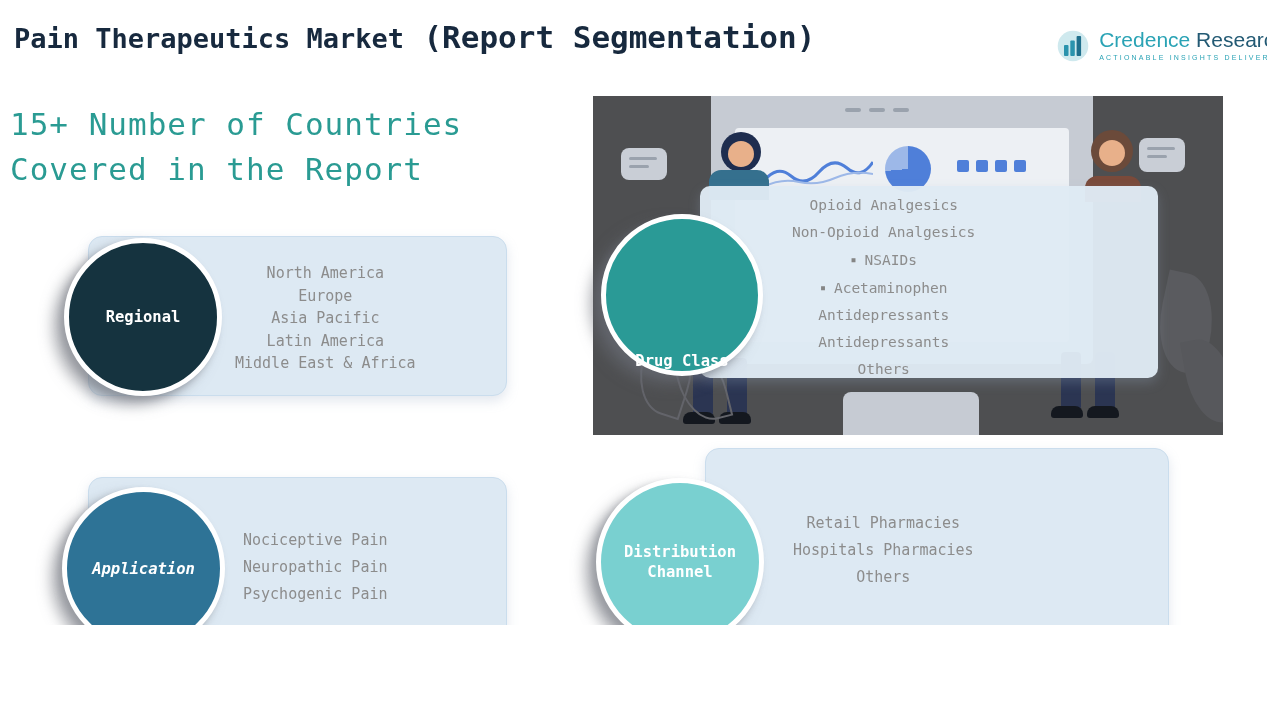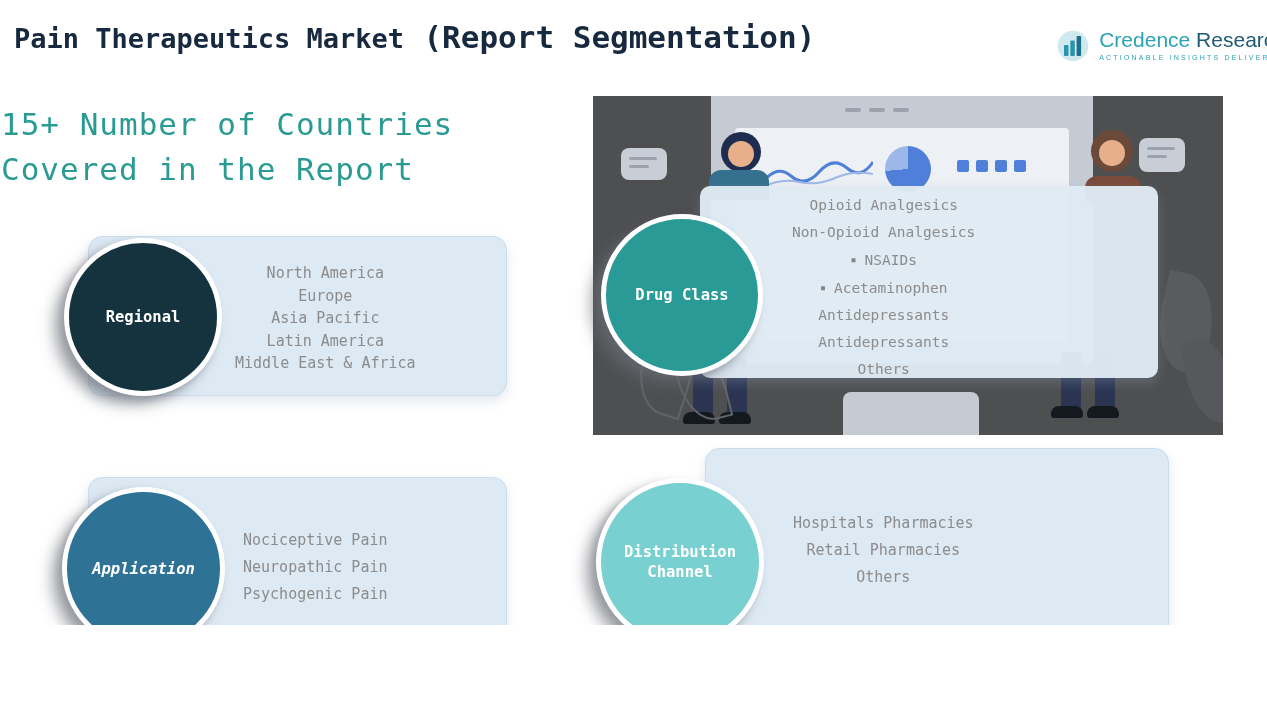--- a/index.html
+++ b/index.html
@@ -11,37 +11,37 @@
   .title-main{font-size:27px;}
   .title-paren{font-size:31px;}
   .brand{position:absolute;right:26px;top:28px;display:flex;align-items:flex-start;gap:8px;}
   .brand-icon{width:36px;height:36px;flex:0 0 auto;}
   .brand-name{font-family:"Liberation Sans",sans-serif;font-size:21px;line-height:24px;white-space:nowrap;}
   .bn1{color:#2aa3b5;} .bn2{color:#235a74;}
   .brand-tagline{font-family:"Liberation Sans",sans-serif;font-size:7px;letter-spacing:2.2px;
                  color:#2aa3b5;text-transform:uppercase;margin-top:2px;white-space:nowrap;}
 
   
-  .intro{position:absolute;left:1px;top:102px;font-size:31px;line-height:45px;color:#2a9b93;letter-spacing:1px;}
+  .intro{position:absolute;left:10px;top:102px;font-size:31px;line-height:45px;color:#2a9b93;letter-spacing:1px;}
 
   
   .seg-panel{position:absolute;background:#dde9f3;border:1px solid #cadded;border-radius:14px;
              box-shadow:0 5px 12px rgba(150,170,195,.28);z-index:2;}
   .seg-circle{position:absolute;border-radius:50%;border:5px solid #ffffff;display:flex;align-items:center;
               justify-content:center;text-align:center;color:#fff;font-weight:700;font-size:15.5px;line-height:20px;
               z-index:3;box-shadow:-11px 9px 14px rgba(105,110,118,.55),-4px 4px 6px rgba(105,110,118,.3);}
   .seg-list{list-style:none;margin:0;padding:0;position:absolute;color:#8c8c8c;font-size:15px;z-index:4;white-space:nowrap;text-align:center;}
   .seg-item.bulleted::before{content:"▪";font-size:10px;margin-right:8px;color:#858585;vertical-align:2px;}
 
   #seg-regional .seg-panel{left:88px;top:236px;width:417px;height:158px;}
   #seg-regional .seg-circle{left:64px;top:238px;width:148px;height:148px;}
   #seg-regional .seg-list{left:235px;top:262px;line-height:22.5px;}
 
   #seg-drug .seg-panel{left:700px;top:186px;width:458px;height:192px;border-radius:10px;background:rgba(223,234,244,.97);border:none;}
-  #seg-drug .seg-circle{left:601px;top:214px;width:152px;height:152px;}
+  #seg-drug .seg-circle{left:601px;top:214px;width:152px;height:152px;align-items:flex-end;}
   #seg-drug .seg-list{left:792px;top:192px;line-height:27px;font-size:14.5px;}
 
   #seg-app .seg-panel{left:88px;top:477px;width:417px;height:178px;}
   #seg-app .seg-circle{left:62px;top:487px;width:153px;height:153px;}
   #seg-app .seg-list{left:243px;top:527px;line-height:27px;}
 
   #seg-dist .seg-panel{left:705px;top:448px;width:462px;height:192px;}
   #seg-dist .seg-circle{left:596px;top:478px;width:158px;height:158px;padding:0 14px;box-sizing:content-box;text-align:center;}
   #seg-dist .seg-circle{width:130px;height:158px;}
   #seg-dist .seg-list{left:793px;top:510px;line-height:27px;}
@@ -208,22 +208,22 @@
       </ul>
     <div class="seg-circle" style="background: rgb(46, 115, 150); font-style: italic;">
       <span>Application</span>
     </div>
   </section>
 
   <section id="seg-dist">
     <div class="seg-panel"></div>
     <ul class="seg-list">
 
-    <li class="seg-item">Hospitals Pharmacies</li>
-        <li class="seg-item">Retail Pharmacies</li>
+    <li class="seg-item">Retail Pharmacies</li>
+        <li class="seg-item">Hospitals Pharmacies</li>
         <li class="seg-item">Others</li>
       </ul>
     <div class="seg-circle" style="background: rgb(121, 208, 208);">
       <span>Distribution Channel</span>
     </div>
   </section>
 
 </div>
 
 </body></html>

